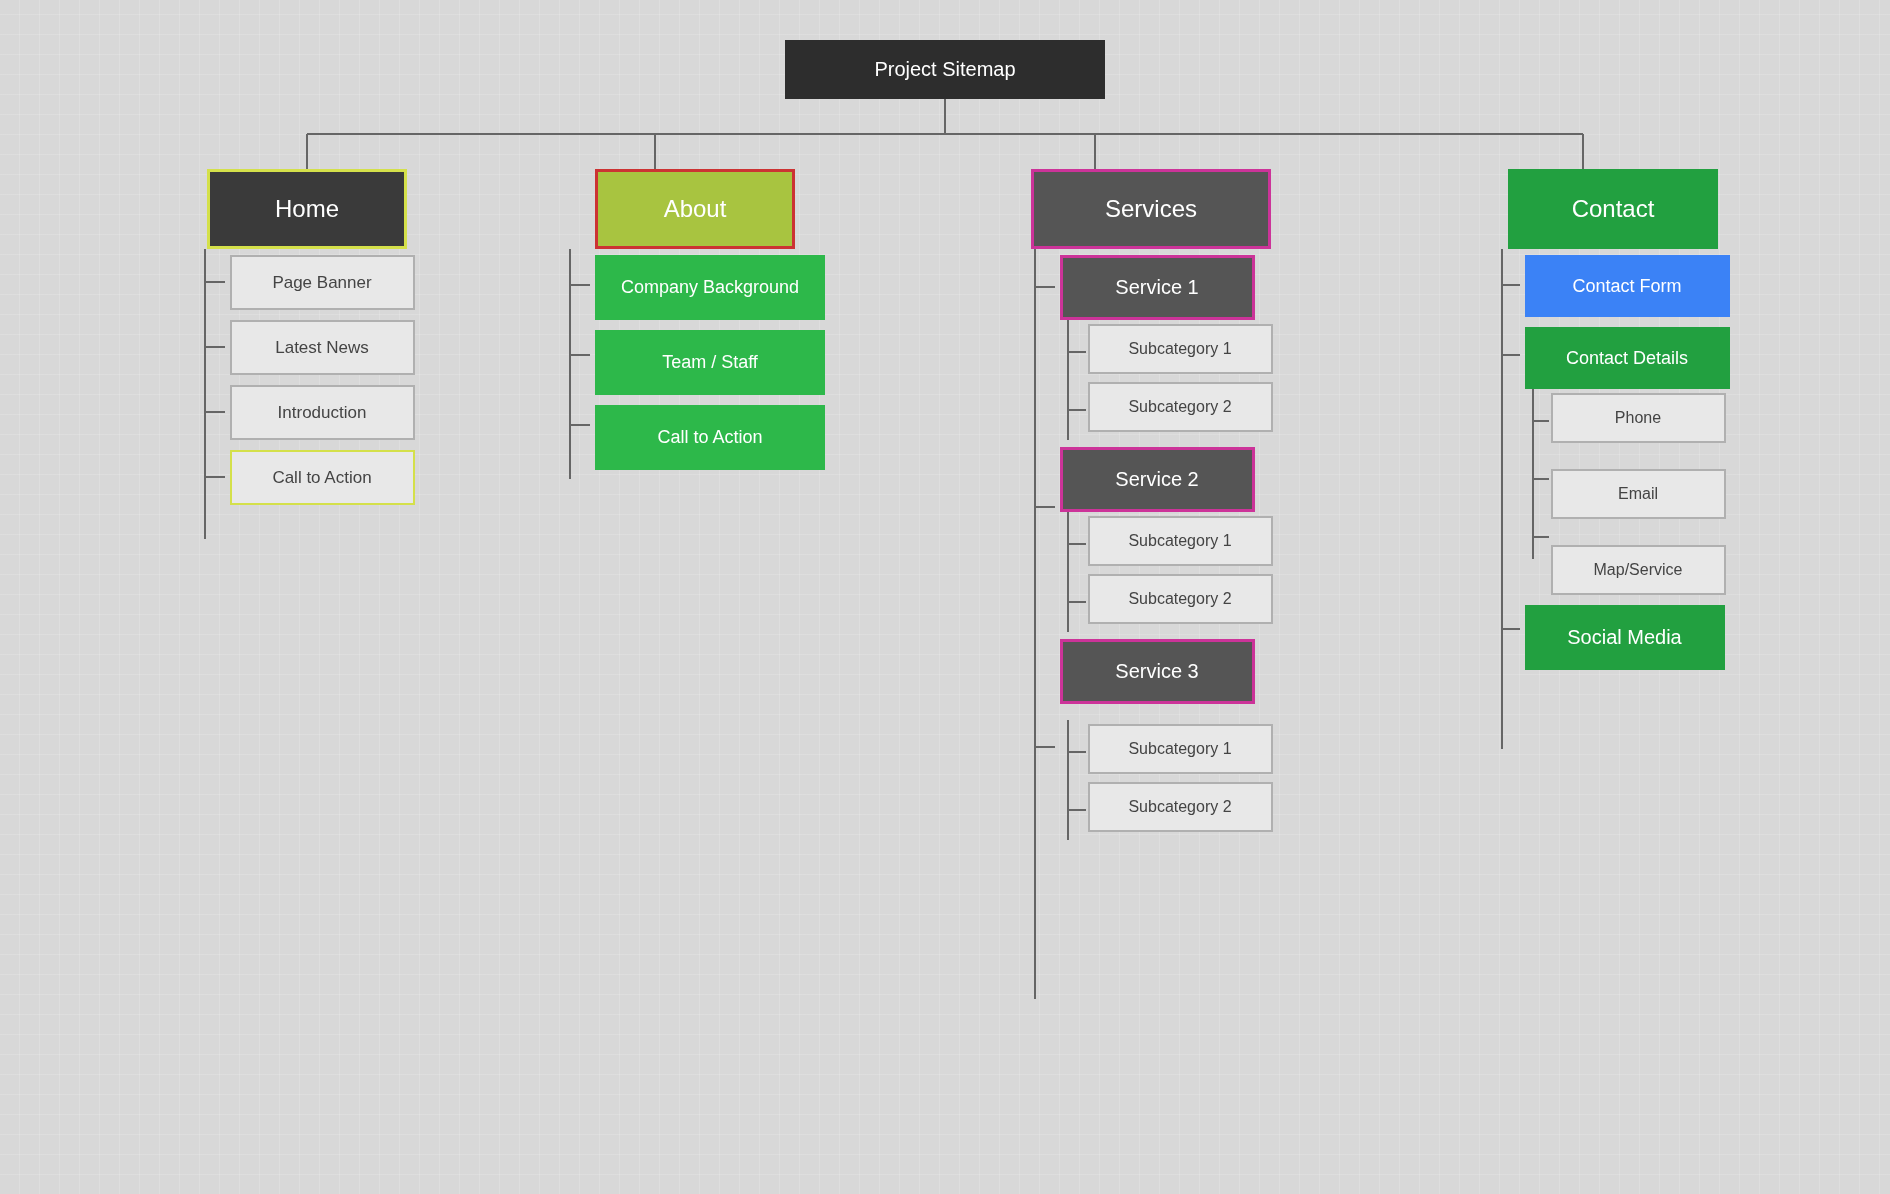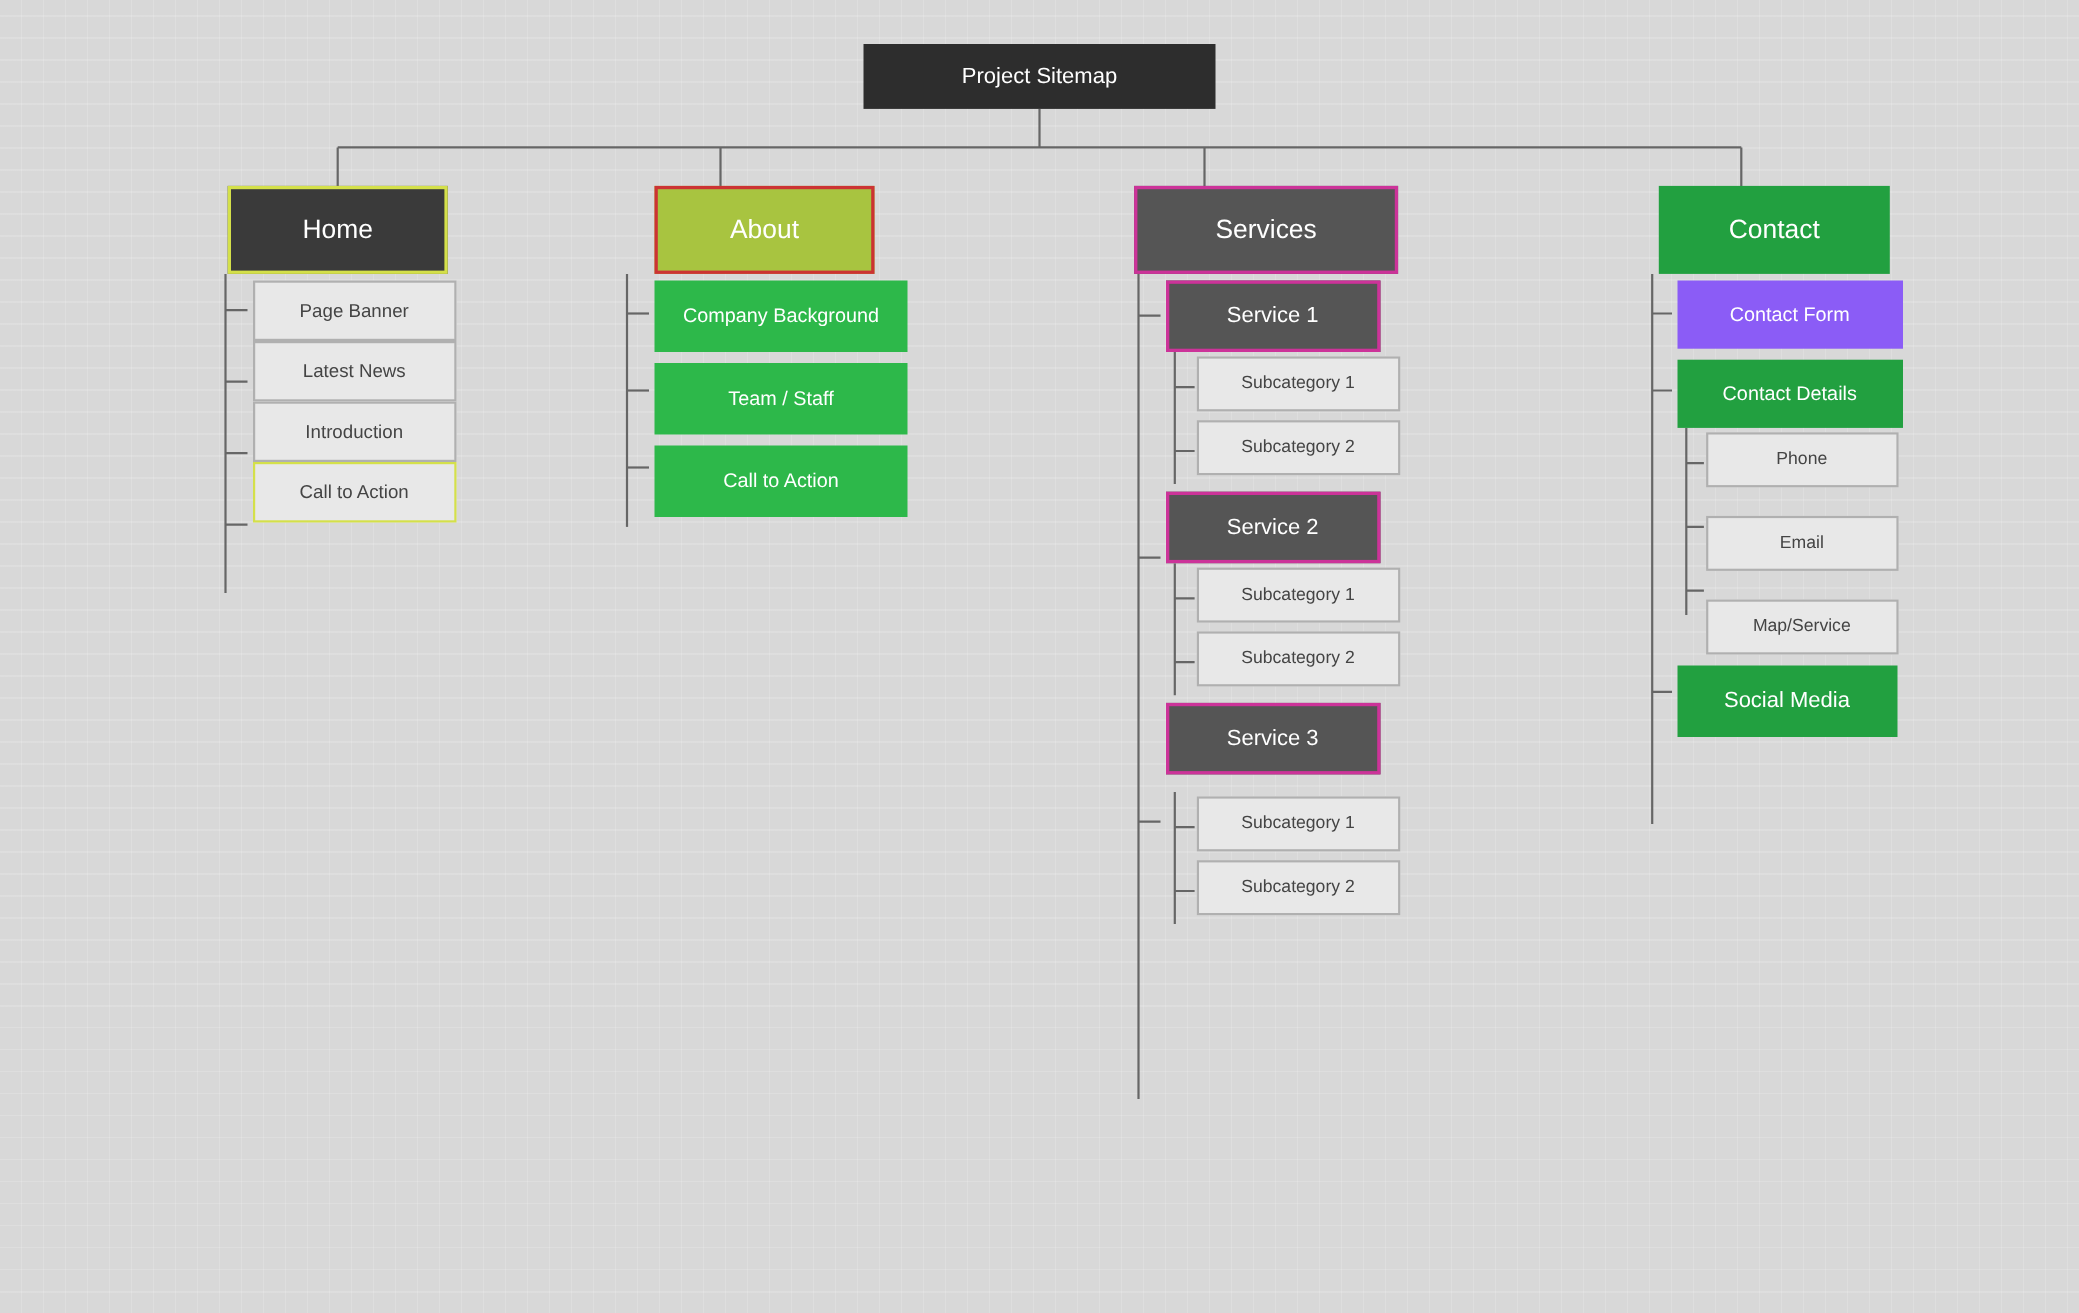--- a/index.html
+++ b/index.html
@@ -207,21 +207,21 @@
       <div style="position:relative;margin-top:0;">
         <svg width="210" height="320" style="position:absolute;left:-5px;top:0;pointer-events:none;">
 
           <line x1="10" y1="0" x2="10" y2="290" stroke="#666" stroke-width="2"></line>
 
           <line x1="10" y1="33" x2="30" y2="33" stroke="#666" stroke-width="2"></line>
           <line x1="10" y1="98" x2="30" y2="98" stroke="#666" stroke-width="2"></line>
           <line x1="10" y1="163" x2="30" y2="163" stroke="#666" stroke-width="2"></line>
           <line x1="10" y1="228" x2="30" y2="228" stroke="#666" stroke-width="2"></line>
         </svg>
-        <div style="margin-left:30px;display:flex;flex-direction:column;padding-top:6px;">
+        <div style="margin-left:30px;display:flex;flex-direction:column;gap:10px;padding-top:6px;">
           <div class="node node-light">
             <span>Page Banner</span>
           </div>
           <div class="node node-light">
             <span>Latest News</span>
           </div>
           <div class="node node-light">
             <span>Introduction</span>
           </div>
           <div class="node node-light-yellow">
@@ -354,21 +354,21 @@
           <line x1="10" y1="0" x2="10" y2="500" stroke="#666" stroke-width="2"></line>
 
           <line x1="10" y1="36" x2="28" y2="36" stroke="#666" stroke-width="2"></line>
 
           <line x1="10" y1="106" x2="28" y2="106" stroke="#666" stroke-width="2"></line>
 
           <line x1="10" y1="380" x2="28" y2="380" stroke="#666" stroke-width="2"></line>
         </svg>
         <div style="margin-left:28px;display:flex;flex-direction:column;gap:10px;padding-top:6px;">
 
-          <div class="node node-contact-form" style="background:#8b5cf6;color:#fff;width:205px;height:62px;font-size:18px;">
+          <div class="node node-contact-form" style="background:#3b82f6;color:#fff;width:205px;height:62px;font-size:18px;">
             <span>Contact Form</span>
           </div>
 
           <div style="display:flex;flex-direction:column;">
             <div class="node" style="background:#22a040;color:#fff;width:205px;height:62px;font-size:18px;">
               <span>Contact Details</span>
             </div>
             <div style="position:relative;margin-top:0;">
               <svg width="230" height="195" style="position:absolute;left:-2px;top:0;pointer-events:none;">
                 <line x1="10" y1="0" x2="10" y2="170" stroke="#666" stroke-width="2"></line>

